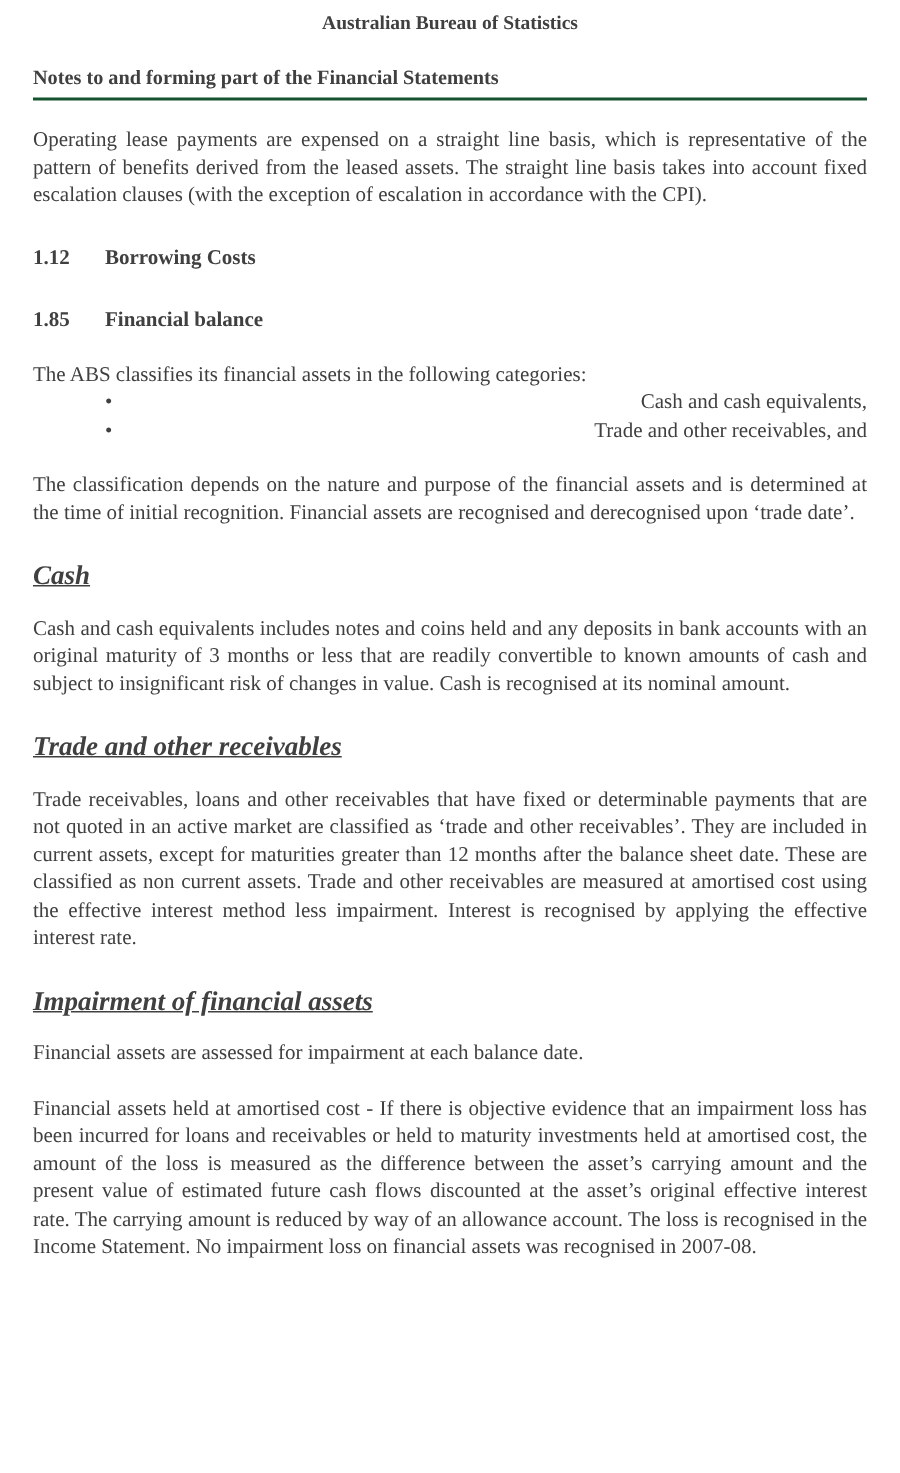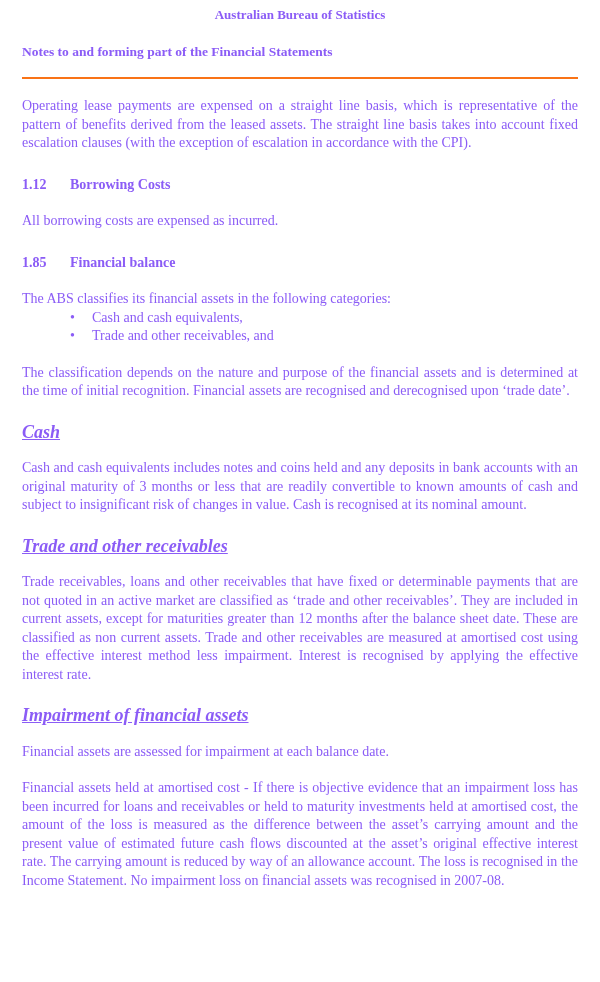--- a/index.html
+++ b/index.html
@@ -1,40 +1,40 @@
 <!DOCTYPE html>
 <html><head>
 <meta charset="utf-8">
 <style>
   html, body { margin: 0; padding: 0; background: #ffffff; }
   .page {
     position: relative;
     width: 600px;
     height: 982px;
     background: #ffffff;
-    color: #8b5cf6;
+    color: #404040;
     font-family: "Liberation Serif", "DejaVu Serif", serif;
     font-size: 14px;
     line-height: 18.5px;
     box-sizing: border-box;
     padding: 6px 22px 0 22px;
     overflow: hidden;
   }
   .org-title {
     text-align: center;
     font-weight: bold;
     font-size: 13px;
     margin: 0;
   }
   .doc-title {
     font-weight: bold;
     font-size: 13.5px;
     margin-top: 18px;
-    padding-bottom: 16px;
-    border-bottom: 2px solid #f97316;
+    padding-bottom: 4px;
+    border-bottom: 2px solid #14532d;
   }
   .para {
     text-align: justify;
     margin: 18px 0 0 0;
   }
   .para.tight { margin-top: 18px; }
   .section-heading {
     display: flex;
     font-weight: bold;
     font-size: 14px;
@@ -53,20 +53,21 @@
     font-size: 18px;
   }
   ul.cat-list {
     margin: 0;
     padding: 0 0 0 48px;
     list-style: none;
   }
   ul.cat-list li {
     position: relative;
     padding-left: 22px;
+    text-align: right;
   }
   ul.cat-list li::before {
     content: "\2022";
     position: absolute;
     left: 0;
     top: 0;
     font-size: 14px;
   }
 </style>
 </head>
@@ -78,21 +79,20 @@
 
   <div class="doc-title">Notes to and forming part of the Financial Statements</div>
 
   <p class="para" style="">Operating lease payments are expensed on a straight line basis, which is representative of the pattern of benefits derived from the leased assets.   The straight line basis takes into account fixed escalation clauses (with the exception of escalation in accordance with the CPI).</p>
 
   <div class="section-heading">
     <span class="num">1.12</span>
     <span>Borrowing Costs</span>
   </div>
 
-  <p class="para">All borrowing costs are expensed as incurred.</p>
 
   <div class="section-heading">
     <span class="num">1.85</span>
     <span>Financial balance</span>
   </div>
 
   <p class="para">The ABS classifies its financial assets in the following categories:</p>
 
   <ul class="cat-list">
     <li>Cash and cash equivalents,</li>

